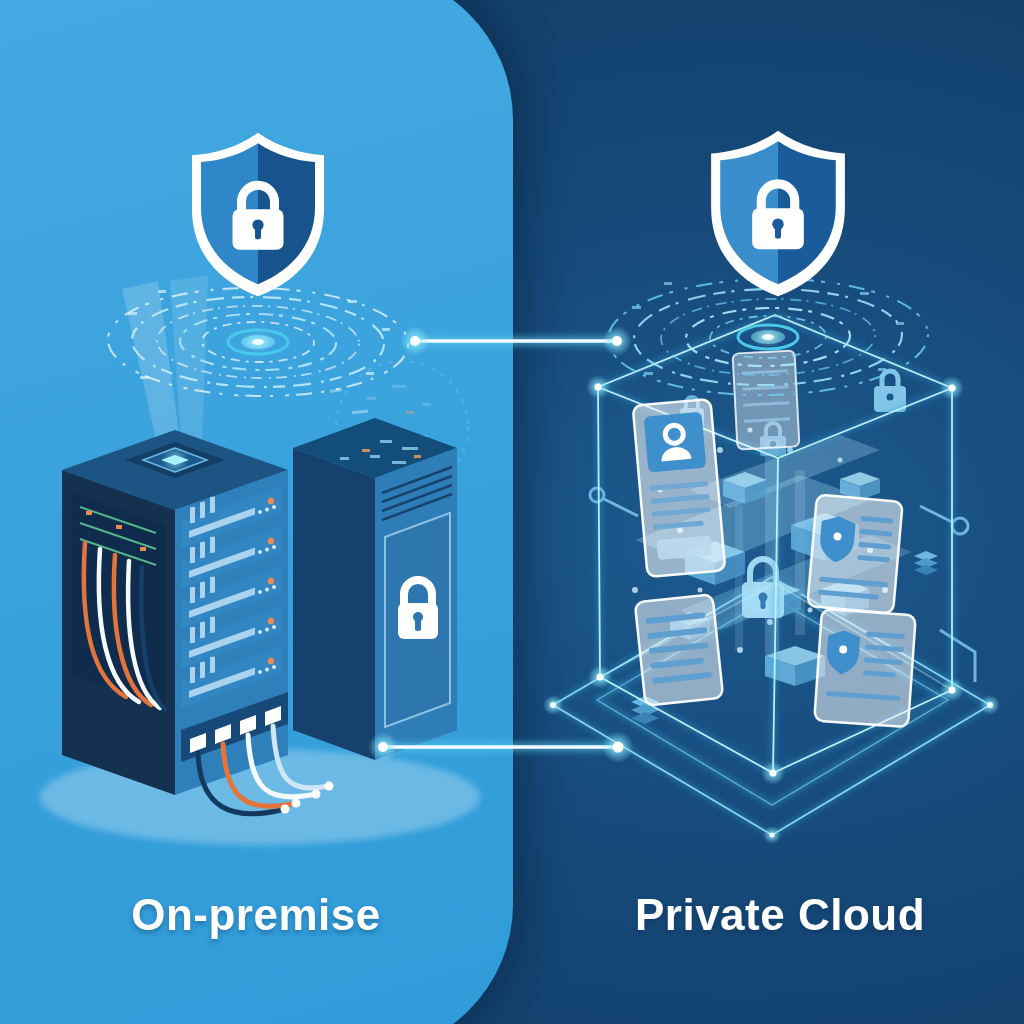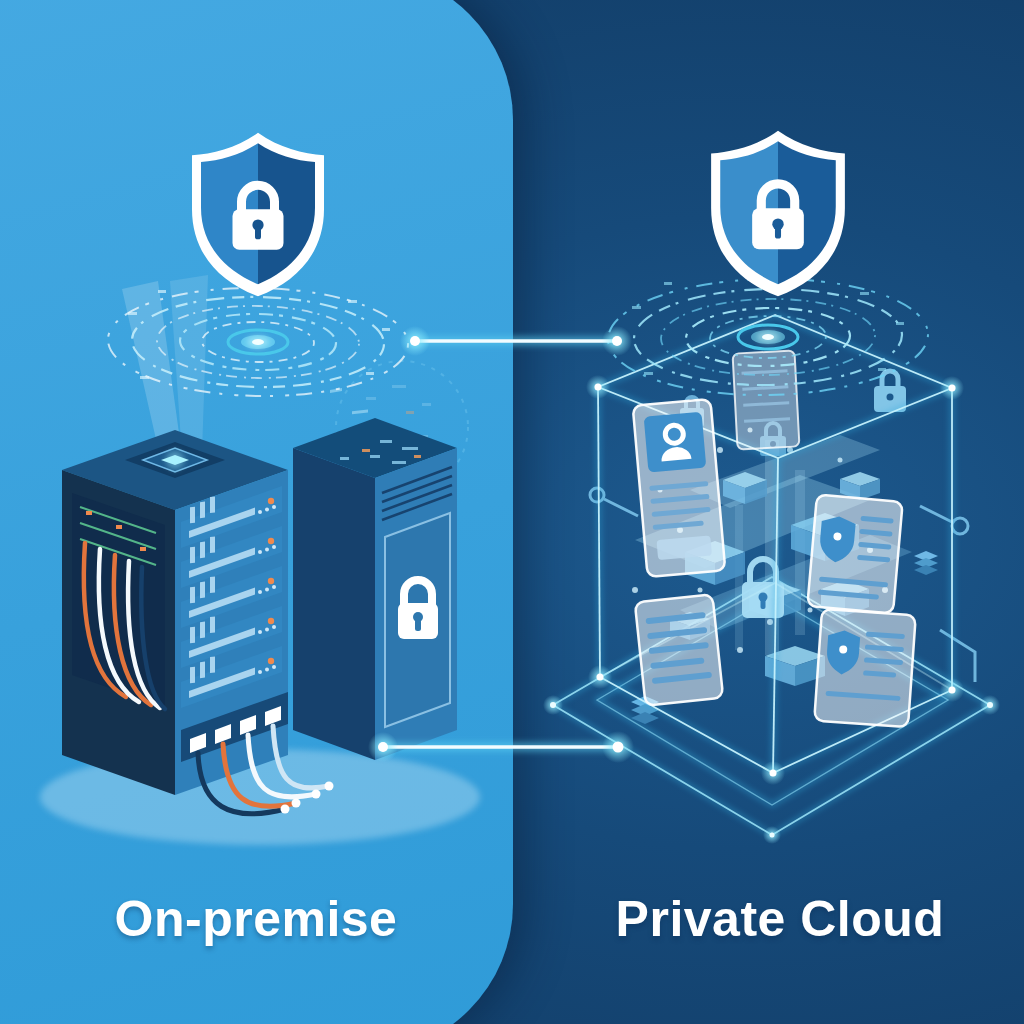--- a/index.html
+++ b/index.html
@@ -4,21 +4,21 @@
 <style>
   html,body{margin:0;padding:0;background:#0d3358;}
   #stage{position:relative;width:1024px;height:1024px;overflow:hidden;
          font-family:"Liberation Sans",sans-serif;
          background:radial-gradient(ellipse at 72% 52%, #1d5a8f 0%, #164a7a 42%, #113a63 100%);}
   .abs{position:absolute;}
   #left-panel{left:-80px;top:-30px;width:593px;height:1084px;
       background:linear-gradient(165deg,#45a9e2 0%,#38a1dc 55%,#2f9bd8 100%);
       border-radius:0 150px 150px 0;
       box-shadow:18px 0 45px -6px rgba(4,24,50,.45);}
-  .label{color:#ffffff;font-weight:700;font-size:50px;text-align:center;
+  .label{color:#ffffff;font-weight:700;font-size:44px;text-align:center;
          letter-spacing:.5px;text-shadow:0 3px 5px rgba(10,40,80,.35);}
   #label-left{left:0;top:890px;width:512px;}
   #label-right{left:524px;top:890px;width:512px;}
   svg{display:block;overflow:visible;}
   .soft{filter:blur(3px);}
 </style>
 </head>
 <body>
 
 <div id="stage">

